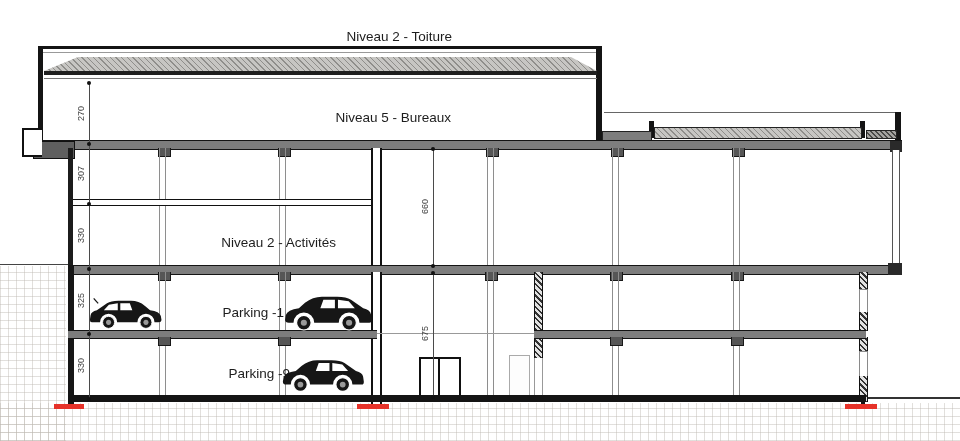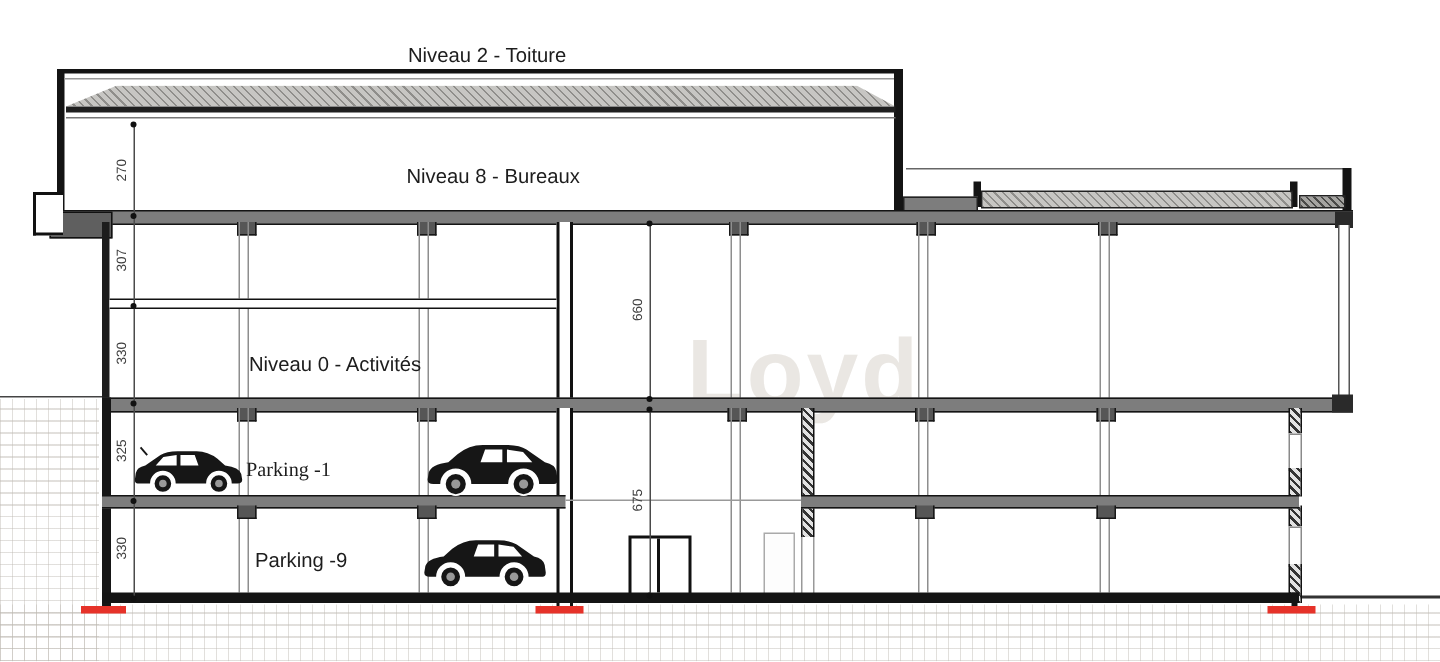--- a/index.html
+++ b/index.html
@@ -14,38 +14,37 @@
   .hatchwall{background:repeating-linear-gradient(45deg,#333 0 1.5px,#e2e2e2 1.5px 4px);
       border-left:1.5px solid #111;border-right:1.5px solid #111;}
   .slab{background:#7d7d7d;border-top:1.5px solid #141414;border-bottom:1.5px solid #141414;}
   .black{background:#141414;}
   .col{border-left:1px solid #8e8e8e;border-right:1px solid #8e8e8e;}
   .notch{width:11px;height:8px;background:#565656;border:1px solid #181818;border-top:none;}
   .dot{width:4px;height:4px;border-radius:50%;background:#111;}
   .dimline{width:1.2px;background:#4a4a4a;}
   .dimv{writing-mode:vertical-rl;transform:rotate(180deg);font-size:9px;color:#3d3d3d;
         text-align:center;width:12px;height:46px;line-height:12px;}
-  .lvl{font-size:13.5px;color:#1d1d1d;text-align:left;z-index:4;}
+  .lvl{font-size:13.5px;color:#1d1d1d;text-align:right;z-index:4;}
   .wm{font-weight:bold;color:rgba(201,193,181,0.38);letter-spacing:2px;z-index:1;line-height:1;}
   .z2{z-index:2;}
   .pad{height:5px;background:#e63229;z-index:3;}
   .window{background:#fff;border:1px solid #8a8a8a;}
   .car{z-index:4;}
 </style>
 </head>
 <body>
 
 <div id="stage">
 
   <div class="abs terrain" style="left:0;top:266px;width:66px;height:175px;"></div>
   <div class="abs terrain" style="left:0;top:403px;width:960px;height:38px;"></div>
   <div class="abs" style="left:0;top:264px;width:68px;border-top:1.5px solid #444;"></div>
   <div class="abs" style="left:864px;top:397px;width:96px;border-top:2px solid #333;"></div>
 
-  <div class="abs wm" style="left:458px;top:218px;font-size:62px;">Loyd</div>
 
   <div class="abs black z2" style="left:38px;top:46px;width:564px;height:2.5px;"></div>
   <div class="abs black z2" style="left:38px;top:46px;width:4.5px;height:97px;"></div>
   <div class="abs black z2" style="left:596px;top:46px;width:6px;height:104px;"></div>
   <div class="abs z2" style="left:43px;top:52px;width:553px;height:1px;background:#999;"></div>
   <div class="abs hatch z2" style="left:44px;top:57px;width:553px;height:14px;clip-path:polygon(0 100%,34px 0,calc(100% - 26px) 0,100% 100%);"></div>
   <div class="abs z2" style="left:44px;top:71px;width:553px;height:4px;background:#1f1f1f;"></div>
   <div class="abs z2" style="left:44px;top:78px;width:553px;height:1.2px;background:#777;"></div>
 
   <div class="abs z2" style="left:604px;top:112px;width:295px;height:1px;background:#666;"></div>
@@ -144,23 +143,23 @@
   <div class="abs dot z2" style="left:431px;top:146.5px;"></div>
   <div class="abs dot z2" style="left:431px;top:263.5px;"></div>
   <div class="abs dimv z2" style="left:419px;top:183px;">660</div>
 
   <div class="abs dimline z2" style="left:432.5px;top:272px;height:124px;"></div>
   <div class="abs dot z2" style="left:431px;top:270.5px;"></div>
   <div class="abs dot z2" style="left:431px;top:394.5px;"></div>
   <div class="abs dimv z2" style="left:419px;top:310px;">675</div>
 
   <div class="abs lvl" style="left:272px;top:29px;width:180px;">Niveau 2 - Toiture</div>
-  <div class="abs lvl" style="left:271px;top:110px;width:180px;">Niveau 8 - Bureaux</div>
-  <div class="abs lvl" style="left:166px;top:235px;width:170px;">Niveau 0 - Activités</div>
-  <div class="abs lvl" style="left:164px;top:305px;width:120px;font-family:Liberation Serif, serif;">Parking -1</div>
+  <div class="abs lvl" style="left:271px;top:110px;width:180px;">Niveau 5 - Bureaux</div>
+  <div class="abs lvl" style="left:166px;top:235px;width:170px;">Niveau 2 - Activités</div>
+  <div class="abs lvl" style="left:164px;top:305px;width:120px;">Parking -1</div>
   <div class="abs lvl" style="left:170px;top:366px;width:120px;">Parking -9</div>
 
   <div class="abs car" style="left:88px;top:293px;width:76px;height:41px;">
     <svg viewBox="0 0 120 50" width="76" height="41">
       <path d="M16 9 L9 1" stroke="#161616" stroke-width="2" fill="none"></path>
       <path d="M6 39 Q3 39 3 35 L4 28 Q5 22 14 20 L30 9 Q36 5 48 5 L68 5 Q80 5 90 13 L98 20 Q113 22 115 29 L116 35 Q116 39 111 39 L105 39 A13.5 13.5 0 0 0 78 39 L46 39 A13.5 13.5 0 0 0 19 39 Z" fill="#161616"></path>
       <path d="M33 11 L47 9 L47 20 L25 20 Z M51 9 L66 9 L70 20 L51 20 Z" fill="#fff"></path>
       <circle cx="32.5" cy="39" r="9.5" fill="#161616" stroke="#fff" stroke-width="1.5"></circle>
       <circle cx="32.5" cy="39" r="4" fill="#999"></circle>
       <circle cx="91.5" cy="39" r="9.5" fill="#161616" stroke="#fff" stroke-width="1.5"></circle>

